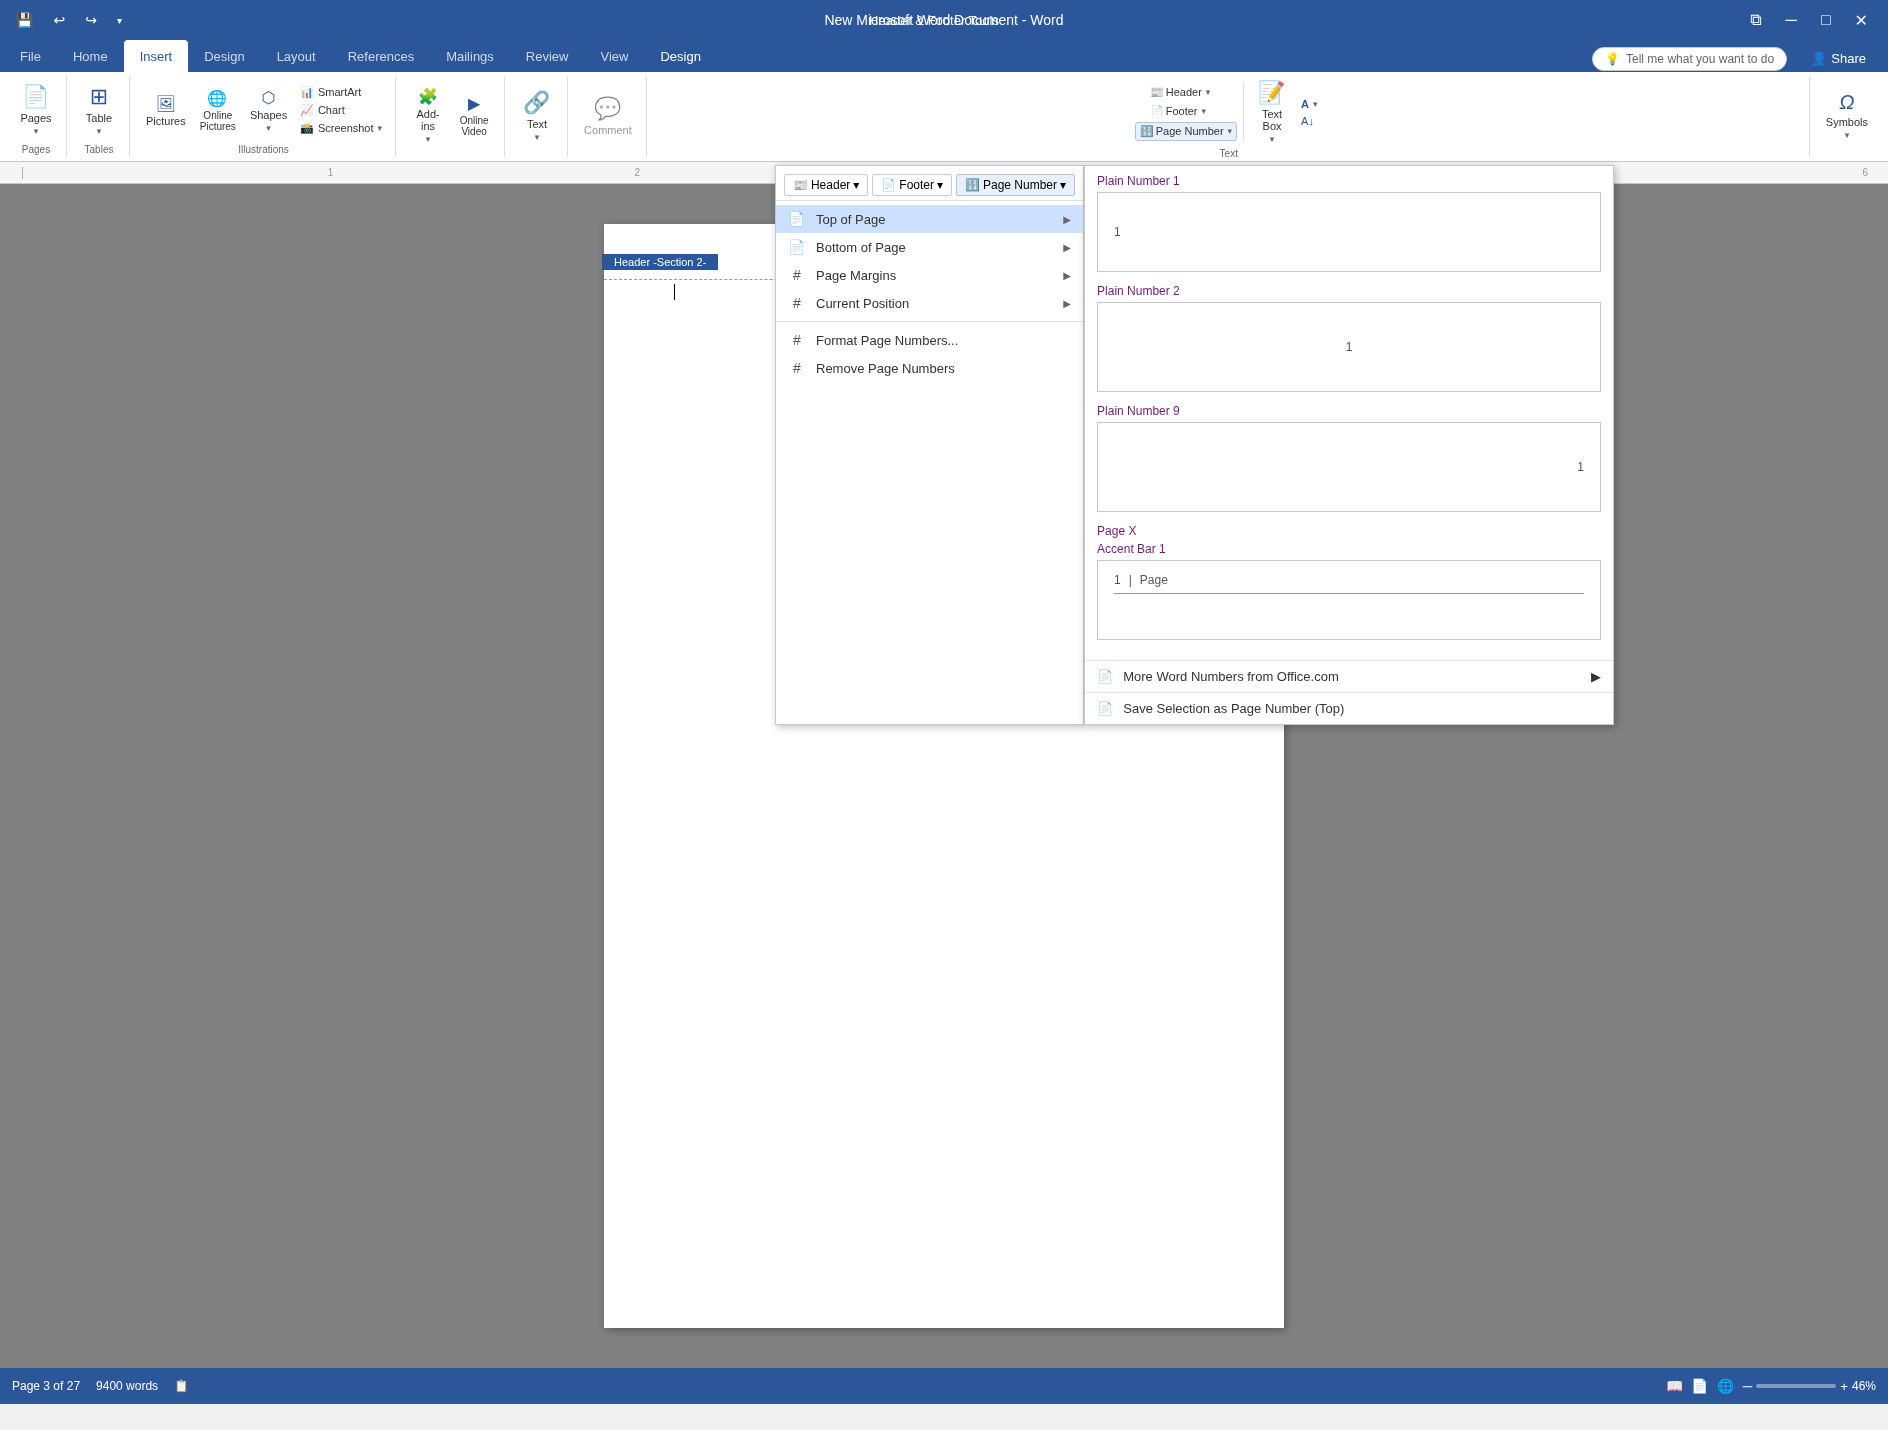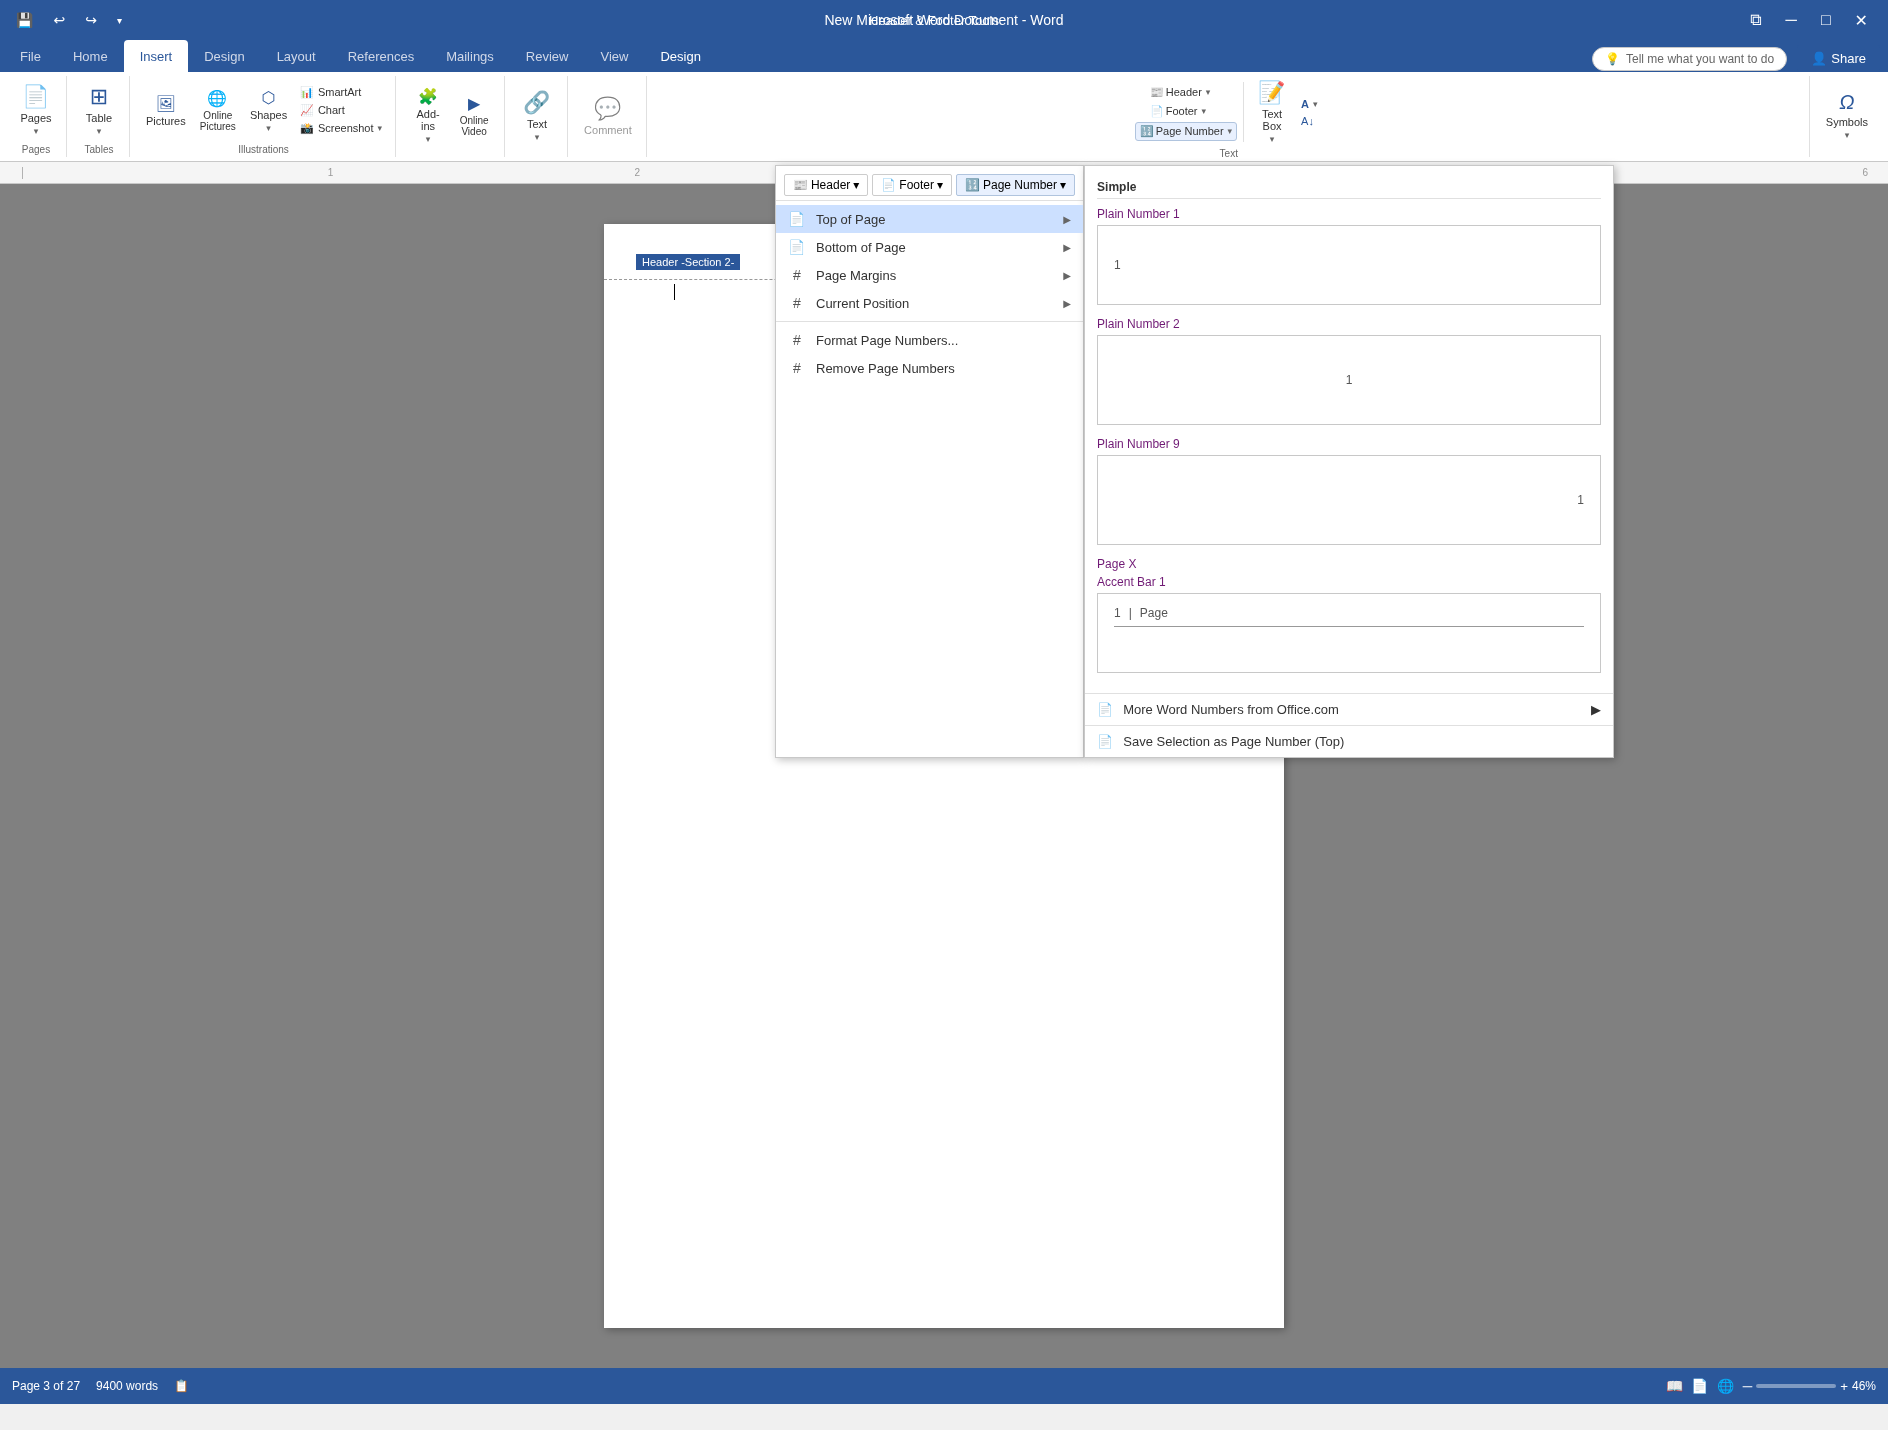--- a/index.html
+++ b/index.html
@@ -119,23 +119,22 @@
       position: relative;
       padding: 60px 70px 60px 70px;
     }
     .doc-header-label {
       position: absolute;
       top: 30px;
       left: -2px;
       background: #2b579a;
       color: white;
       font-size: 11px;
-      padding: 2px 6px;
+      padding: 2px 12px;
       white-space: nowrap;
-      margin-left: 34px;
     }
     .doc-cursor {
       display: inline-block;
       width: 1px;
       height: 16px;
       background: black;
       animation: blink 1s infinite;
     }
     @keyframes blink { 0%,100%{opacity:1} 50%{opacity:0} }
 
@@ -569,21 +568,20 @@
       <span>Format Page Numbers...</span>
     </div>
     <div class="menu-item">
       <span class="menu-icon">#</span>
       <span>Remove Page Numbers</span>
     </div>
   </div>
 
   <div class="gallery-panel">
     <div class="gallery-scroll">
-      <div class="gallery-section-label">Simple</div>
 
       <div class="gallery-item-label">Plain Number 1</div>
       <div class="gallery-item-preview left">
         <span>1</span>
       </div>
 
       <div class="gallery-item-label">Plain Number 2</div>
       <div class="gallery-item-preview center" style="height:90px;">
         <span>1</span>
       </div>

